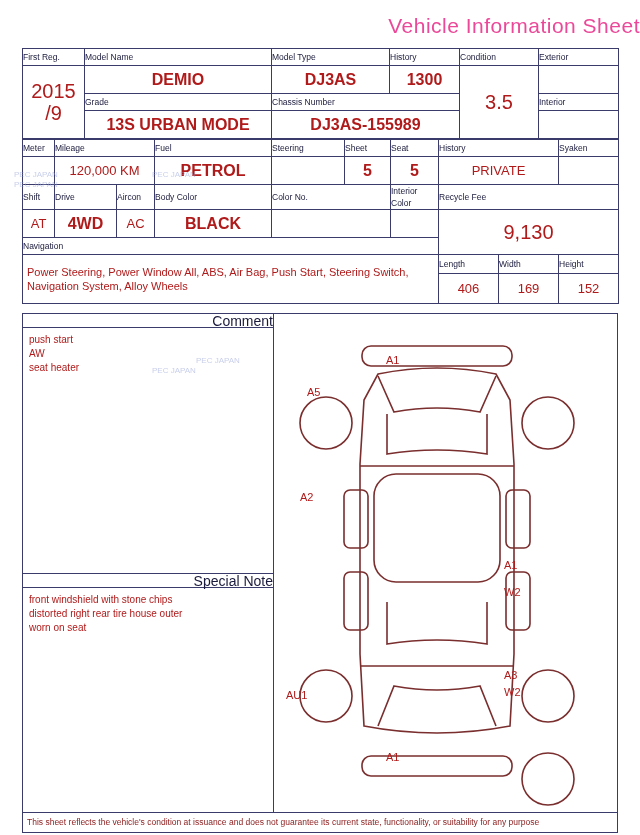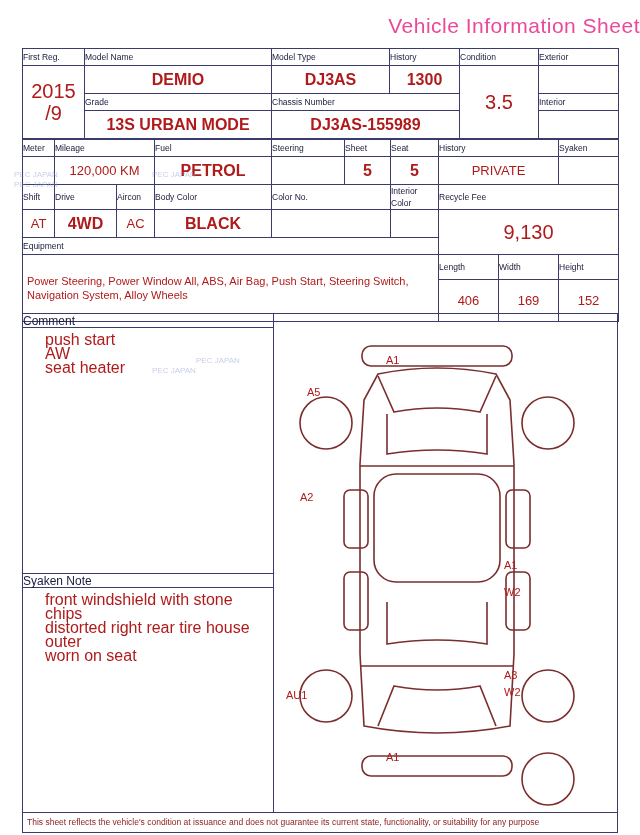--- a/index.html
+++ b/index.html
@@ -81,35 +81,34 @@
     border: 1px solid #3b3b6b;
     display: flex;
   }
   .left-col {
     width: 252px;
     border-right: 1px solid #3b3b6b;
     display: flex;
     flex-direction: column;
   }
   .sect-head {
-    font-size: 12px;
+    font-size: 14px;
     color: #1a1a3c;
-    text-align: left;
+    text-align: right;
     height: 14px;
     line-height: 14px;
     border-bottom: 1px solid #3b3b6b;
   }
   .sect-body {
     flex: 1;
     padding: 5px 6px;
-    font-size: 16px;
+    font-size: 10px;
     line-height: 14px;
     color: #b01a1a;
     position: relative;
-    margin-left: 16px;
   }
   .comment-block { flex: 0 0 260px; display: flex; flex-direction: column; border-bottom: 1px solid #3b3b6b;}
   .special-block { flex: 1; display: flex; flex-direction: column; }
   .diagram {
     flex: 1;
     position: relative;
   }
   .footer {
     position: absolute;
     left: 22px;
@@ -237,25 +236,25 @@
       <td class="val md">AT</td>
       <td class="val">4WD</td>
       <td class="val md">AC</td>
       <td class="val">BLACK</td>
       <td class="val sm" colspan="2"></td>
       <td class="val sm"></td>
       <td class="val big" colspan="3" rowspan="2" style="height:36px">9,130</td>
     </tr>
 
     <tr>
-      <td class="lbl" colspan="7">Equipment</td>
-    </tr>
-
-    <tr>
-      <td colspan="7" rowspan="2" style="padding:19px 4px">
+      <td class="lbl" colspan="7">Navigation</td>
+    </tr>
+
+    <tr>
+      <td colspan="7" rowspan="2" style="padding:10px 4px">
         <div style="font-size:11px;line-height:14px;color:#b01a1a">Power Steering, Power Window  All, ABS, Air Bag, Push Start, Steering Switch, Navigation System, Alloy Wheels</div>
       </td>
       <td class="lbl">Length</td>
       <td class="lbl">Width</td>
       <td class="lbl">Height</td>
     </tr>
     <tr>
       <td class="val md">406</td>
       <td class="val md">169</td>
       <td class="val md">152</td>
@@ -268,21 +267,21 @@
     <div class="left-col">
       <div class="comment-block">
         <div class="sect-head">Comment</div>
         <div class="sect-body">
           <div>push start</div>
           <div>AW</div>
           <div>seat heater</div>
         </div>
       </div>
       <div class="special-block">
-        <div class="sect-head">Syaken Note</div>
+        <div class="sect-head">Special Note</div>
         <div class="sect-body">
           <div>front windshield with stone chips</div>
           <div>distorted right rear tire house outer</div>
           <div>worn on seat</div>
         </div>
       </div>
     </div>
 
     <div class="diagram">
       <svg width="343" height="498" viewBox="0 0 343 498">

